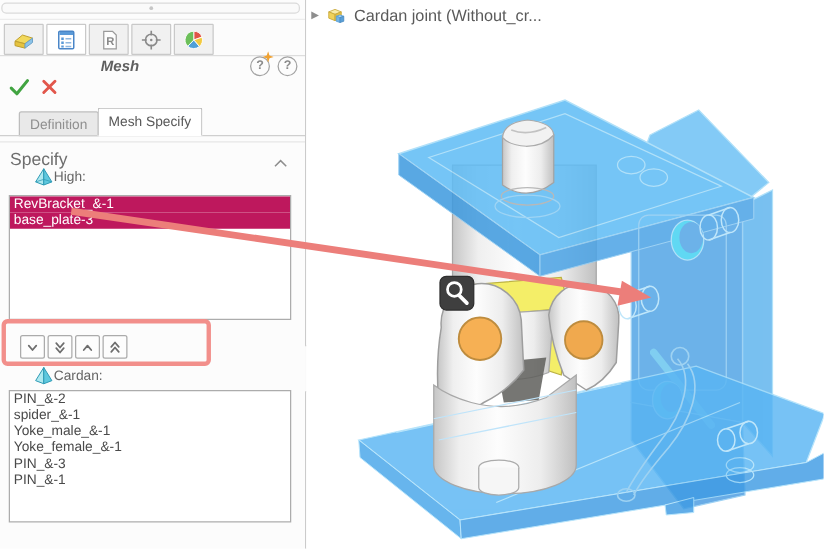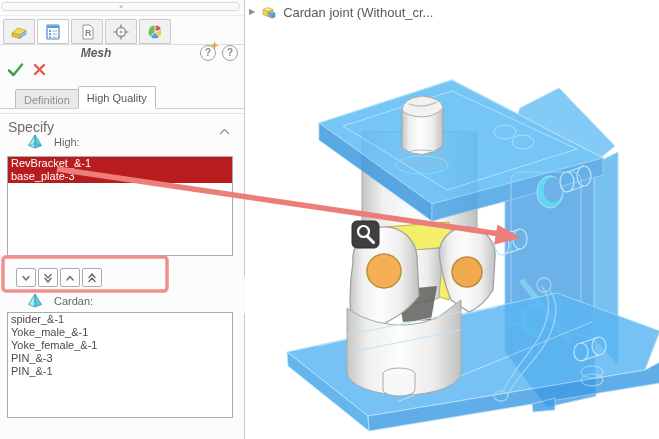--- a/index.html
+++ b/index.html
@@ -38,31 +38,31 @@
   .sub-tab{height:20px;line-height:20px;padding:0 8px;background:#E9E9E9;color:#8F8F8F;
     border:1px solid #BDBDBD;border-radius:2px 2px 0 0;box-sizing:border-box;margin-left:12px;}
   .sub-tab.active{height:23px;line-height:22px;background:#FFFFFF;color:#585858;
     position:relative;z-index:2;margin-left:-1px;border-bottom-color:#FFFFFF;}
   .subtab-sep{position:absolute;left:0;top:108px;width:244px;border-top:1px solid #CFCFCF;}
   .group-sep{position:absolute;left:0;top:113px;width:244px;border-top:1px solid #E6E6E6;}
 
   .group-header{position:absolute;left:8px;top:119px;font-size:14px;color:#6E6E6E;}
   .group-collapse{position:absolute;right:14px;top:121px;}
 
-  .qual-row{position:absolute;left:27px;display:flex;align-items:center;gap:11px;
+  .qual-row{position:absolute;left:27px;display:flex;align-items:center;gap:0;
     font-size:11px;color:#666666;}
   .qual-row.high{top:134px;}
   .qual-row.draft{top:293px;}
 
   .listbox{position:absolute;left:7px;width:226px;background:#FFFFFF;border:1px solid #ACACAC;
     box-sizing:border-box;font-size:11px;overflow:hidden;}
   .listbox.high{top:156px;height:100px;}
   .listbox.draft{top:312px;height:106px;}
   .lb-item{height:13px;line-height:13px;padding-left:3px;color:#4A4A4A;white-space:nowrap;}
-  .lb-item.sel{background:#b91c1c;color:#FFFFFF;}
+  .lb-item.sel{background:#be185d;color:#FFFFFF;}
 
   .move-row{position:absolute;left:16px;top:268px;display:flex;gap:2px;}
   .move-btn{width:20px;height:19px;background:#FDFDFD;border:1px solid #ABABAB;border-radius:2px;
     display:flex;align-items:center;justify-content:center;box-sizing:border-box;}
 
   
   .divider{position:absolute;left:244px;top:0;width:1px;height:439px;background:#CBCBCB;}
   .divider-handle{position:absolute;left:244px;top:276px;width:8px;height:38px;background:#FAFAFA;
     border:1px solid #CFCFCF;border-left:none;border-radius:0 4px 4px 0;box-sizing:border-box;}
   .divider-handle .dot{width:3px;height:3px;border-radius:50%;background:#BDBDBD;margin:15px auto 0;}
@@ -156,21 +156,21 @@
       </div>
       <div class="action-btn">
         <svg width="15" height="15" viewBox="0 0 15 15">
           <path d="M3,3 L12,12 M12,3 L3,12" stroke="#E2574C" stroke-width="2.3" stroke-linecap="round"></path>
         </svg>
       </div>
     </div>
 
     <div class="sub-tabs">
       <div class="sub-tab">Definition</div>
-      <div class="sub-tab active">High Quality</div>
+      <div class="sub-tab active">Mesh Specify</div>
     </div>
     <div class="subtab-sep"></div>
     <div class="group-sep"></div>
 
     <div class="group-header">Specify</div>
     <div class="group-collapse">
       <svg width="11" height="7" viewBox="0 0 11 7">
         <path d="M1,6 L5.5,1.5 L10,6" fill="none" stroke="#8E8E8E" stroke-width="1.2"></path>
       </svg>
     </div>
@@ -214,20 +214,21 @@
 
     <div class="qual-row draft">
       <svg width="16" height="15" viewBox="0 0 16 15">
         <path d="M8,1 L1.5,11.5 L8,14 Z" fill="#AEE9F0" stroke="#2E9AB5" stroke-width="0.8"></path>
         <path d="M8,1 L14.5,11.5 L8,14 Z" fill="#5FC8DE" stroke="#2E9AB5" stroke-width="0.8"></path>
       </svg>
       <span>Cardan:</span>
     </div>
 
     <div class="listbox draft">
+        <div class="lb-item">PIN_&amp;-2</div>
         <div class="lb-item">spider_&amp;-1</div>
         <div class="lb-item">Yoke_male_&amp;-1</div>
         <div class="lb-item">Yoke_female_&amp;-1</div>
         <div class="lb-item">PIN_&amp;-3</div>
         <div class="lb-item">PIN_&amp;-1</div>
       </div>
   </div>
 
   <div class="divider"></div>
   <div class="divider-handle">

